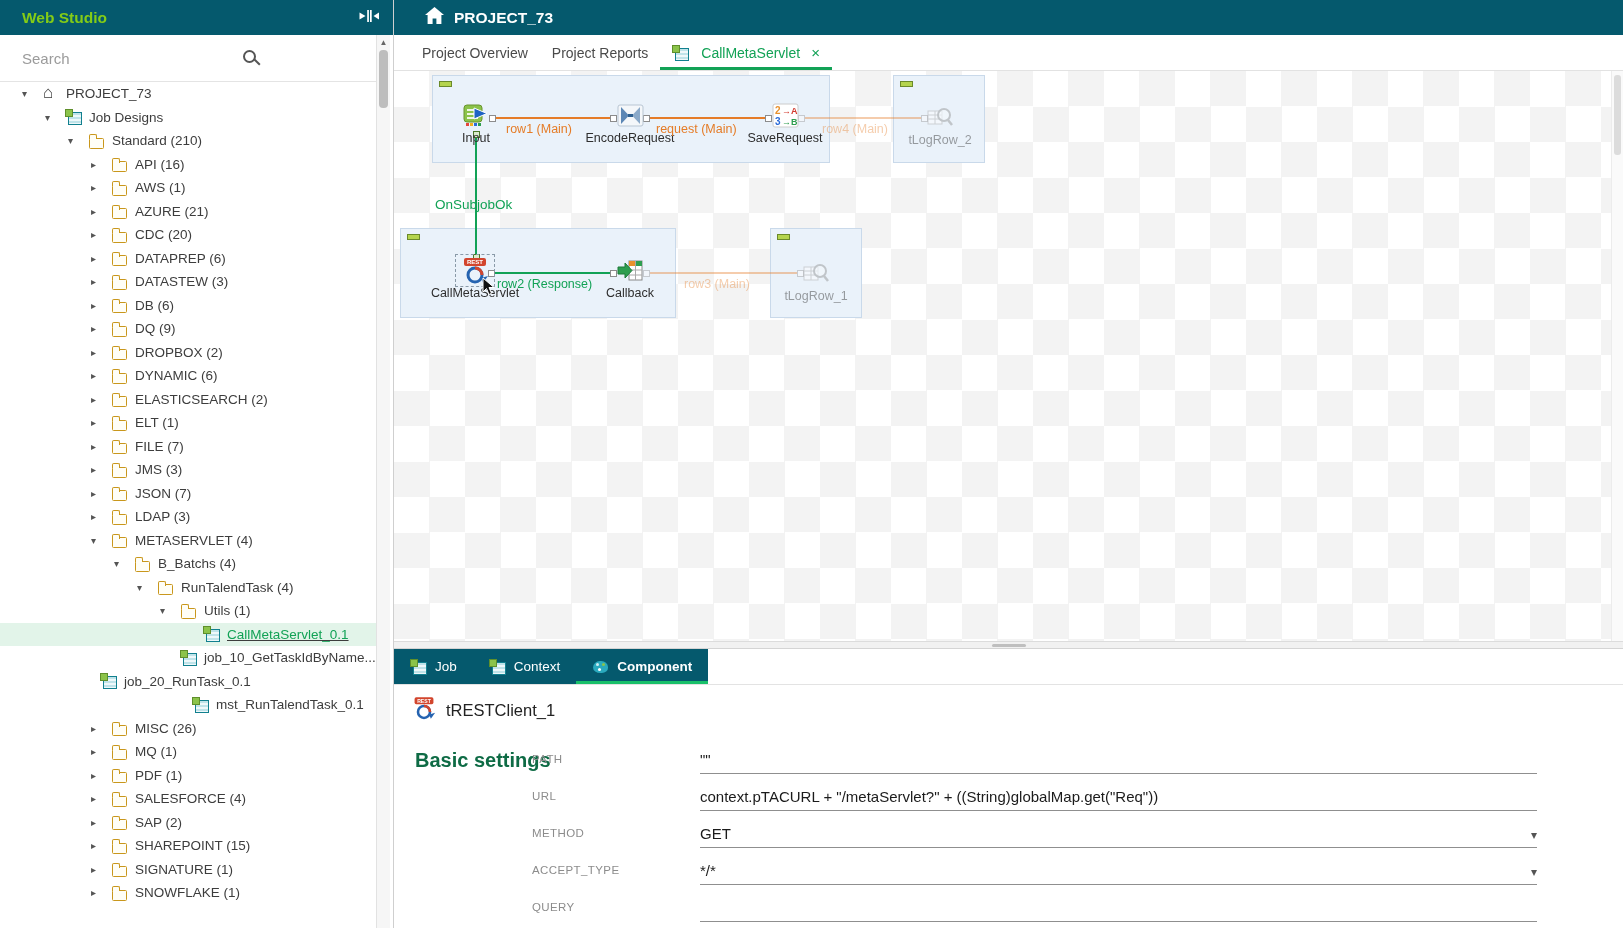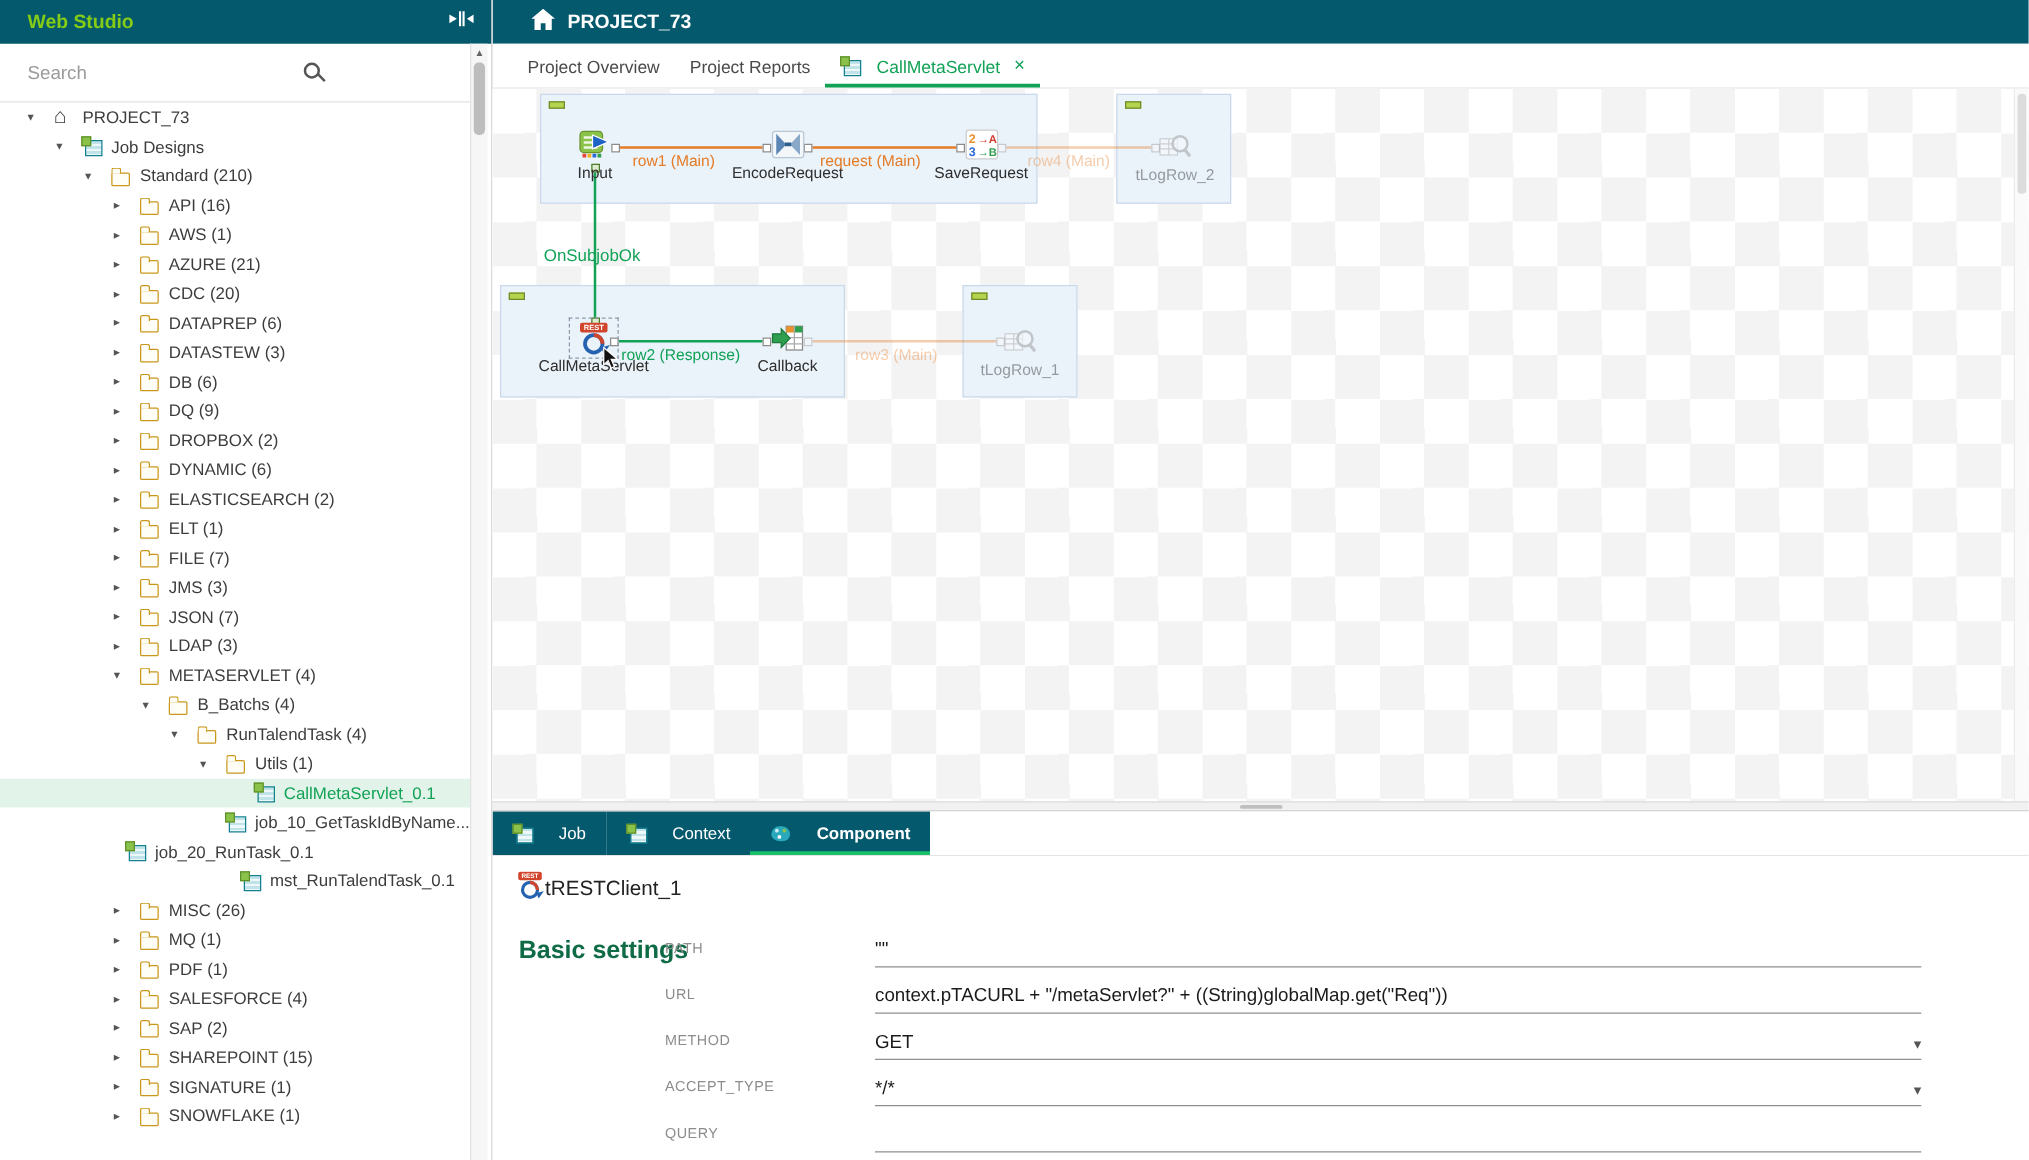--- a/index.html
+++ b/index.html
@@ -89,26 +89,26 @@
 .c-log1{left:422px;top:189px}
 .sel-box{position:absolute;left:61px;top:183px;width:40px;height:33px;border:1px dashed #8a9aa8;z-index:3}
 .cursor{position:absolute;left:88px;top:206px;z-index:6}
 .canvas-scroll{position:absolute;right:0;top:0;bottom:0;width:12px;background:#fafafa;border-left:1px solid #ececec;z-index:4}
 .canvas-scroll .thumb{position:absolute;top:4px;left:2px;width:7px;height:80px;background:#dcdcdc;border-radius:3px}
 
 
 .divider{height:8px;background:#f1f1f1;border-top:1px solid #dcdcdc;border-bottom:1px solid #d4d4d4;position:relative;flex:none}
 .divider .grip{position:absolute;left:50%;top:2px;width:34px;height:3px;margin-left:-17px;background:#bfbfbf;border-radius:2px}
 .bottom-bar{height:36px;display:flex;align-items:stretch;border-bottom:1px solid #e3e3e3;flex:none;background:#fff}
-.btab{display:inline-flex;align-items:center;gap:16px;padding:0 16px;background:var(--teal);color:#fff;font-size:13.5px;cursor:pointer}
+.btab{display:inline-flex;align-items:center;gap:4px;padding:0 16px;background:var(--teal);color:#fff;font-size:13.5px;cursor:pointer}
 .btab.active{box-shadow:inset 0 -3px 0 #19c06a;font-weight:bold}
 
 
 .panel{flex:1;position:relative;background:#fff;overflow:hidden}
-.panel-title{position:absolute;left:18px;top:12px;display:flex;align-items:center;font-size:16.5px;color:#222}
+.panel-title{position:absolute;left:18px;top:12px;display:flex;align-items:center;gap:10px;font-size:16.5px;color:#222}
 .panel-nav{position:absolute;left:21px;top:64px;font-size:20px;font-weight:bold;color:#0E6B45;cursor:pointer}
 .form{position:absolute;left:138px;right:86px;top:52px}
 .f-row{display:flex;align-items:flex-end;height:37px}
 .f-label{width:168px;flex:none;font-size:11.5px;color:#8c8c8c;letter-spacing:.4px;padding-bottom:9px;text-transform:uppercase}
 .f-value{flex:1;border-bottom:1px solid #8f8f8f;display:flex;align-items:flex-end;justify-content:space-between;padding-bottom:5px;font-size:15px;color:#1b1b1b;min-height:24px;cursor:text}
 .f-caret{color:#555;font-size:12px;cursor:pointer}
 </style>
 </head>
 <body>
 
@@ -239,21 +239,21 @@
         <div class="tree-row" style="padding-left: 137px;">
     <span class="chev">▾</span>
     <span class="tree-icon icon-folder"></span>
     <span class="tree-label">RunTalendTask (4)</span>
   </div>
         <div class="tree-row" style="padding-left: 160px;">
     <span class="chev">▾</span>
     <span class="tree-icon icon-folder"></span>
     <span class="tree-label">Utils (1)</span>
   </div>
-        <div class="tree-row selected" style="padding-left: 183px;">
+        <div class="tree-row selected" style="padding-left: 183px; text-decoration: underline;">
     <span class="chev"></span>
     <span class="tree-icon icon-job"></span>
     <span class="tree-label">CallMetaServlet_0.1</span>
   </div>
         <div class="tree-row" style="padding-left: 160px;">
     <span class="chev"></span>
     <span class="tree-icon icon-job"></span>
     <span class="tree-label">job_10_GetTaskIdByName...</span>
   </div>
         <div class="tree-row" style="padding-left: 80px;">

